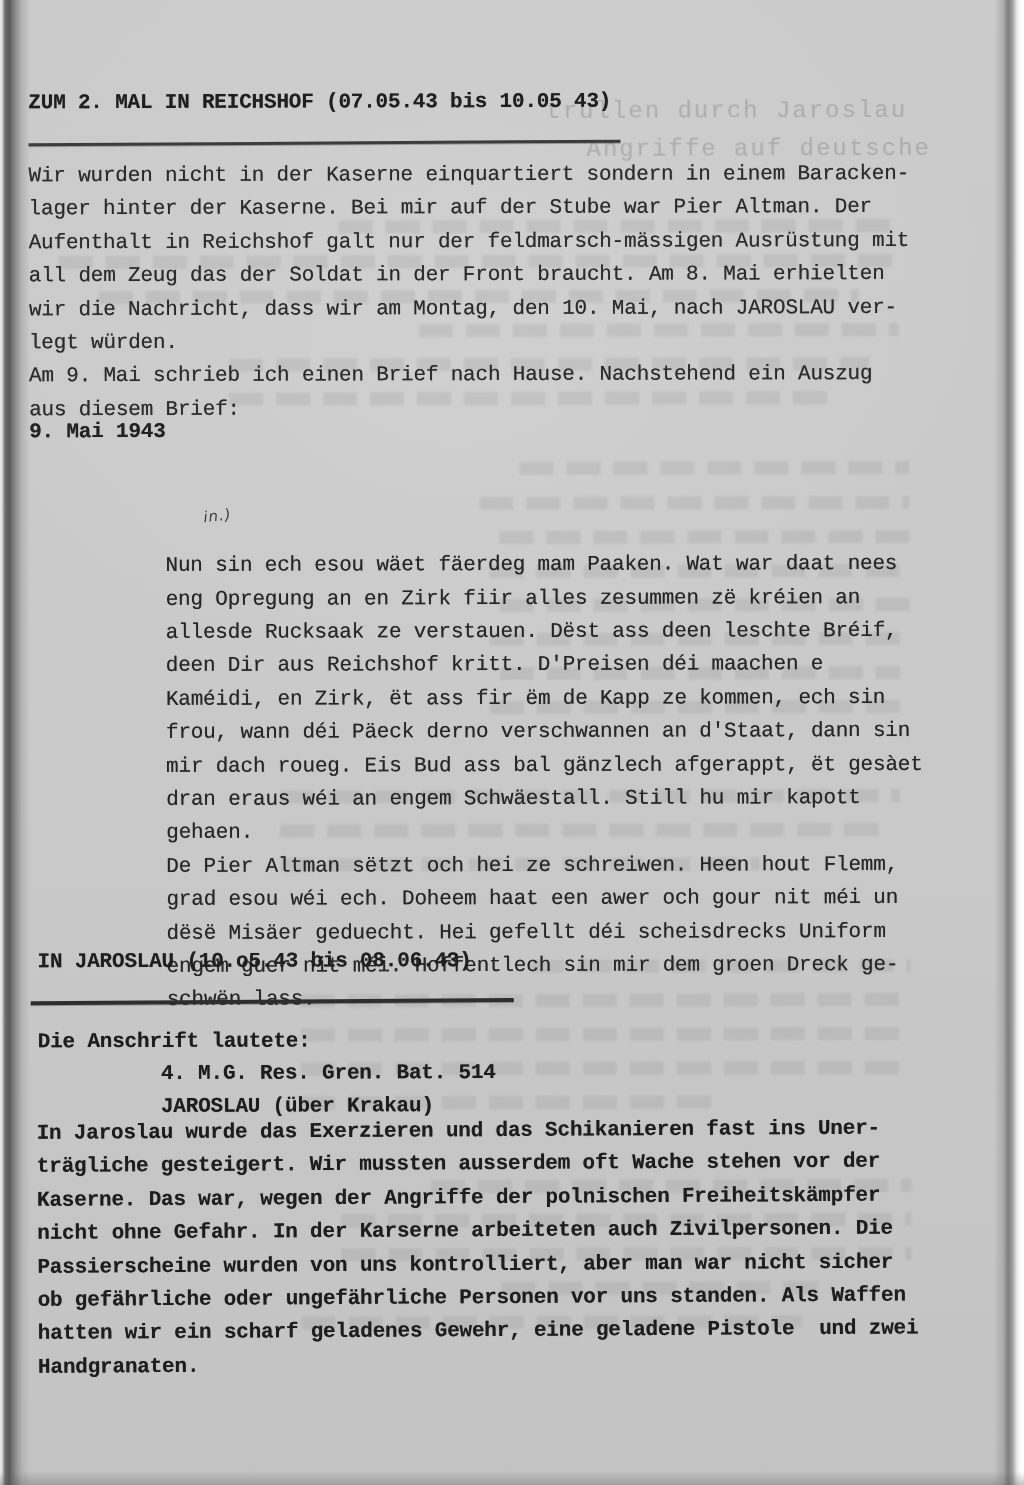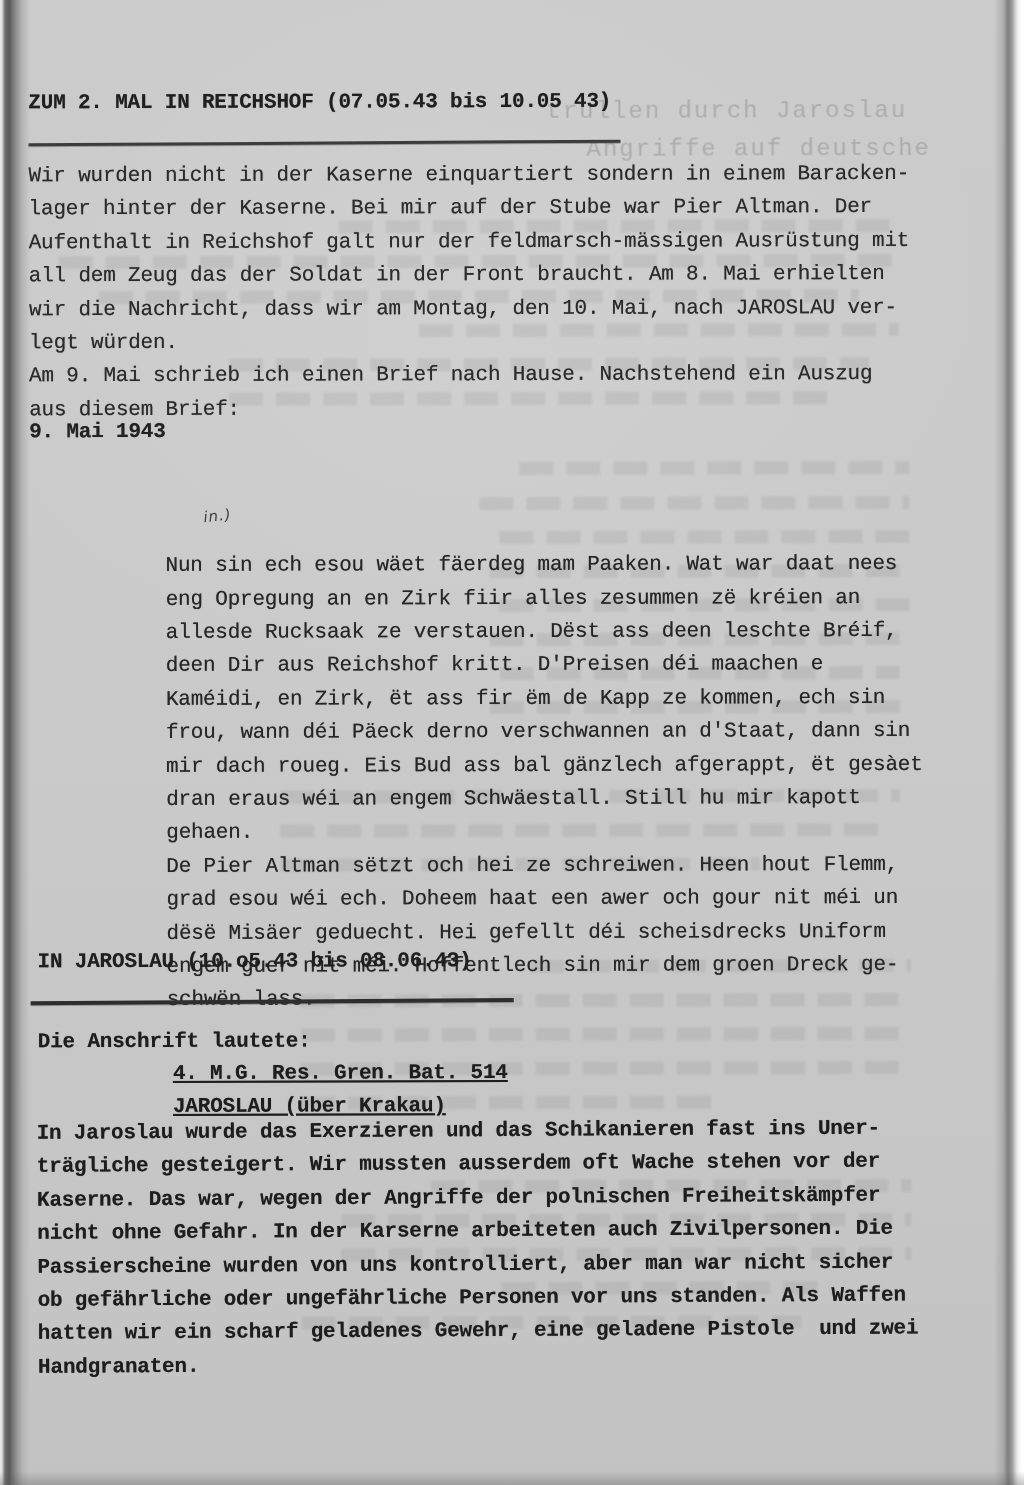--- a/index.html
+++ b/index.html
@@ -43,21 +43,21 @@
   .letter{left:166px;top:448px;color:#262626;}
   .hand{
     position:absolute;left:38px;top:51px;
     font-family:"DejaVu Sans",sans-serif;
     font-style:italic;font-size:15px;color:#3d3d3d;
     transform:rotate(-6deg);letter-spacing:1px;
     text-shadow:none;white-space:pre;
   }
   .t2{left:37px;top:944px;}
   .addr-label{left:37px;top:1024px;font-weight:bold;color:#1d1d1d;}
-  .addr{left:172px;top:1056px;font-weight:bold;color:#1d1d1d;text-decoration:underline;}
+  .addr{left:160px;top:1056px;font-weight:bold;color:#1d1d1d;}
   .para2{left:36px;top:1114px;font-weight:bold;color:#1d1d1d;transform:rotate(-0.2deg);}
   
   .ghost-frag{
     position:absolute;
     font-family:"Liberation Mono","DejaVu Sans Mono",monospace;
     font-size:24px;letter-spacing:2px;color:#8d8d8d;
     opacity:.5;filter:blur(.7px);white-space:pre;
     text-shadow:none;
   }
   .frag1{left:548px;top:98px;}

